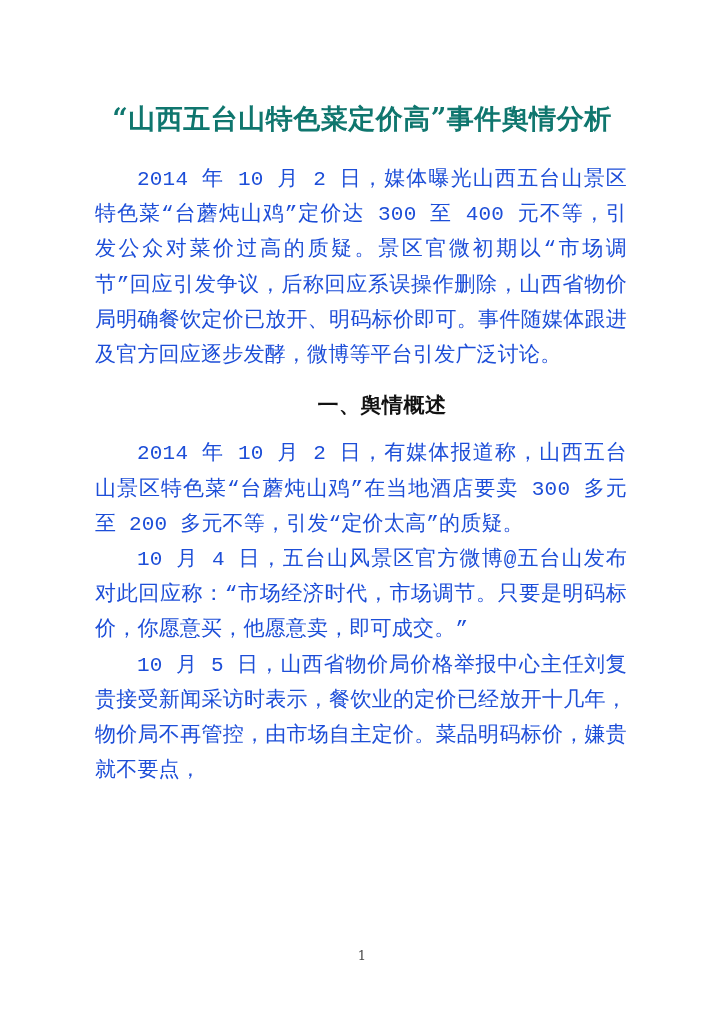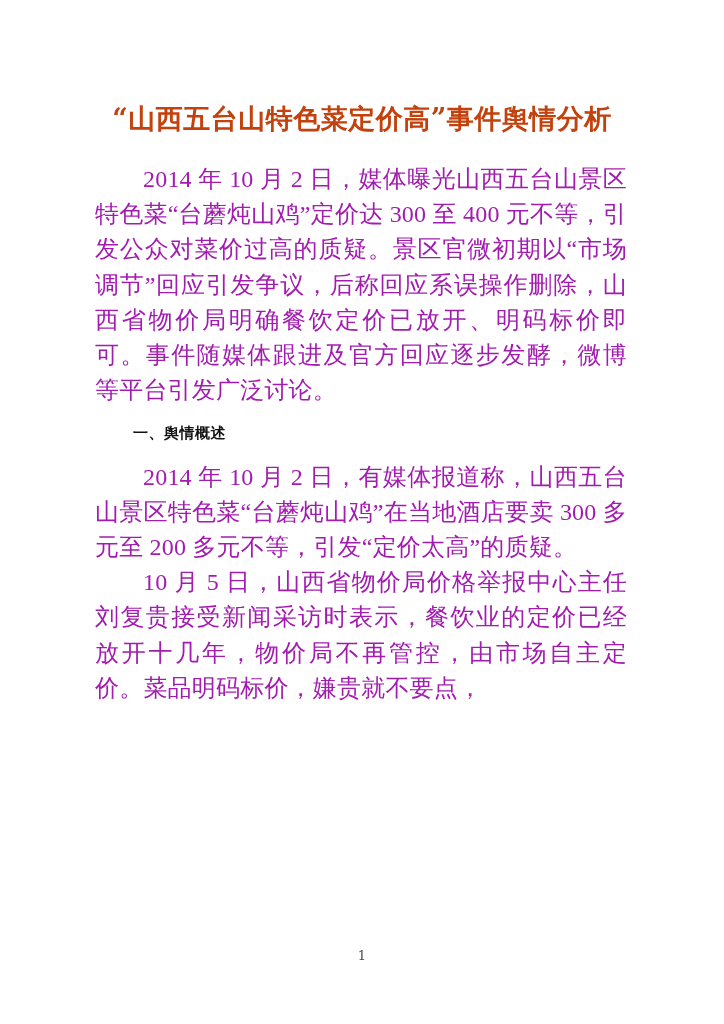--- a/index.html
+++ b/index.html
@@ -20,50 +20,51 @@
   .doc-title {
     position: absolute;
     left: 0;
     right: 0;
     top: 82px;
     text-align: center;
     font-size: 27px;
     font-weight: bold;
     letter-spacing: 0.5px;
     line-height: 38px;
-    color: #c2410c;
+    color: #0f766e;
     font-family: "DejaVu Serif", "Liberation Serif", serif;
   }
   .body-col {
     position: absolute;
     left: 95px;
     top: 162px;
     width: 532px;
   }
   p.para {
     margin: 0;
-    font-size: 24px;
+    font-size: 21px;
     line-height: 35.2px;
     text-align: justify;
     text-justify: inter-character;
     text-indent: 2em;
     letter-spacing: 0.2px;
-    color: #a21caf;
+    color: #1d4ed8;
     word-break: break-all;
-    font-family: Liberation Serif, serif;
+    font-family: Liberation Mono, monospace;
   }
   h2.section-heading {
-    margin: 8px;
-    font-size: 15px;
+    margin: 14px;
+    font-size: 21px;
     line-height: 35.2px;
     font-weight: bold;
     text-indent: 2em;
     letter-spacing: 0.5px;
     color: #121212;
     font-family: "DejaVu Serif", "Liberation Serif", serif;
+    text-align: center;
   }
   .page-number {
     position: absolute;
     left: 0;
     right: 0;
     top: 948px;
     text-align: center;
     font-size: 13px;
     color: #4a4a4a;
     font-family: "DejaVu Serif", "Liberation Serif", serif;
@@ -77,20 +78,21 @@
   <h1 class="doc-title">“山西五台山特色菜定价高”事件舆情分析</h1>
 
   <div class="body-col">
 
     <p class="para">2014 年 10 月 2 日，媒体曝光山西五台山景区特色菜“台蘑炖山鸡”定价达 300 至 400 元不等，引发公众对菜价过高的质疑。景区官微初期以“市场调节”回应引发争议，后称回应系误操作删除，山西省物价局明确餐饮定价已放开、明码标价即可。事件随媒体跟进及官方回应逐步发酵，微博等平台引发广泛讨论。</p>
 
     <h2 class="section-heading">一、舆情概述</h2>
 
     <p class="para">2014 年 10 月 2 日，有媒体报道称，山西五台山景区特色菜“台蘑炖山鸡”在当地酒店要卖 300 多元至 200 多元不等，引发“定价太高”的质疑。</p>
 
+    <p class="para">10 月 4 日，五台山风景区官方微博@五台山发布对此回应称：“市场经济时代，市场调节。只要是明码标价，你愿意买，他愿意卖，即可成交。”</p>
 
 
     <p class="para">10 月 5 日，山西省物价局价格举报中心主任刘复贵接受新闻采访时表示，餐饮业的定价已经放开十几年，物价局不再管控，由市场自主定价。菜品明码标价，嫌贵就不要点，</p>
 
   </div>
 
   <div class="page-number">1</div>
 
 </div>
 

